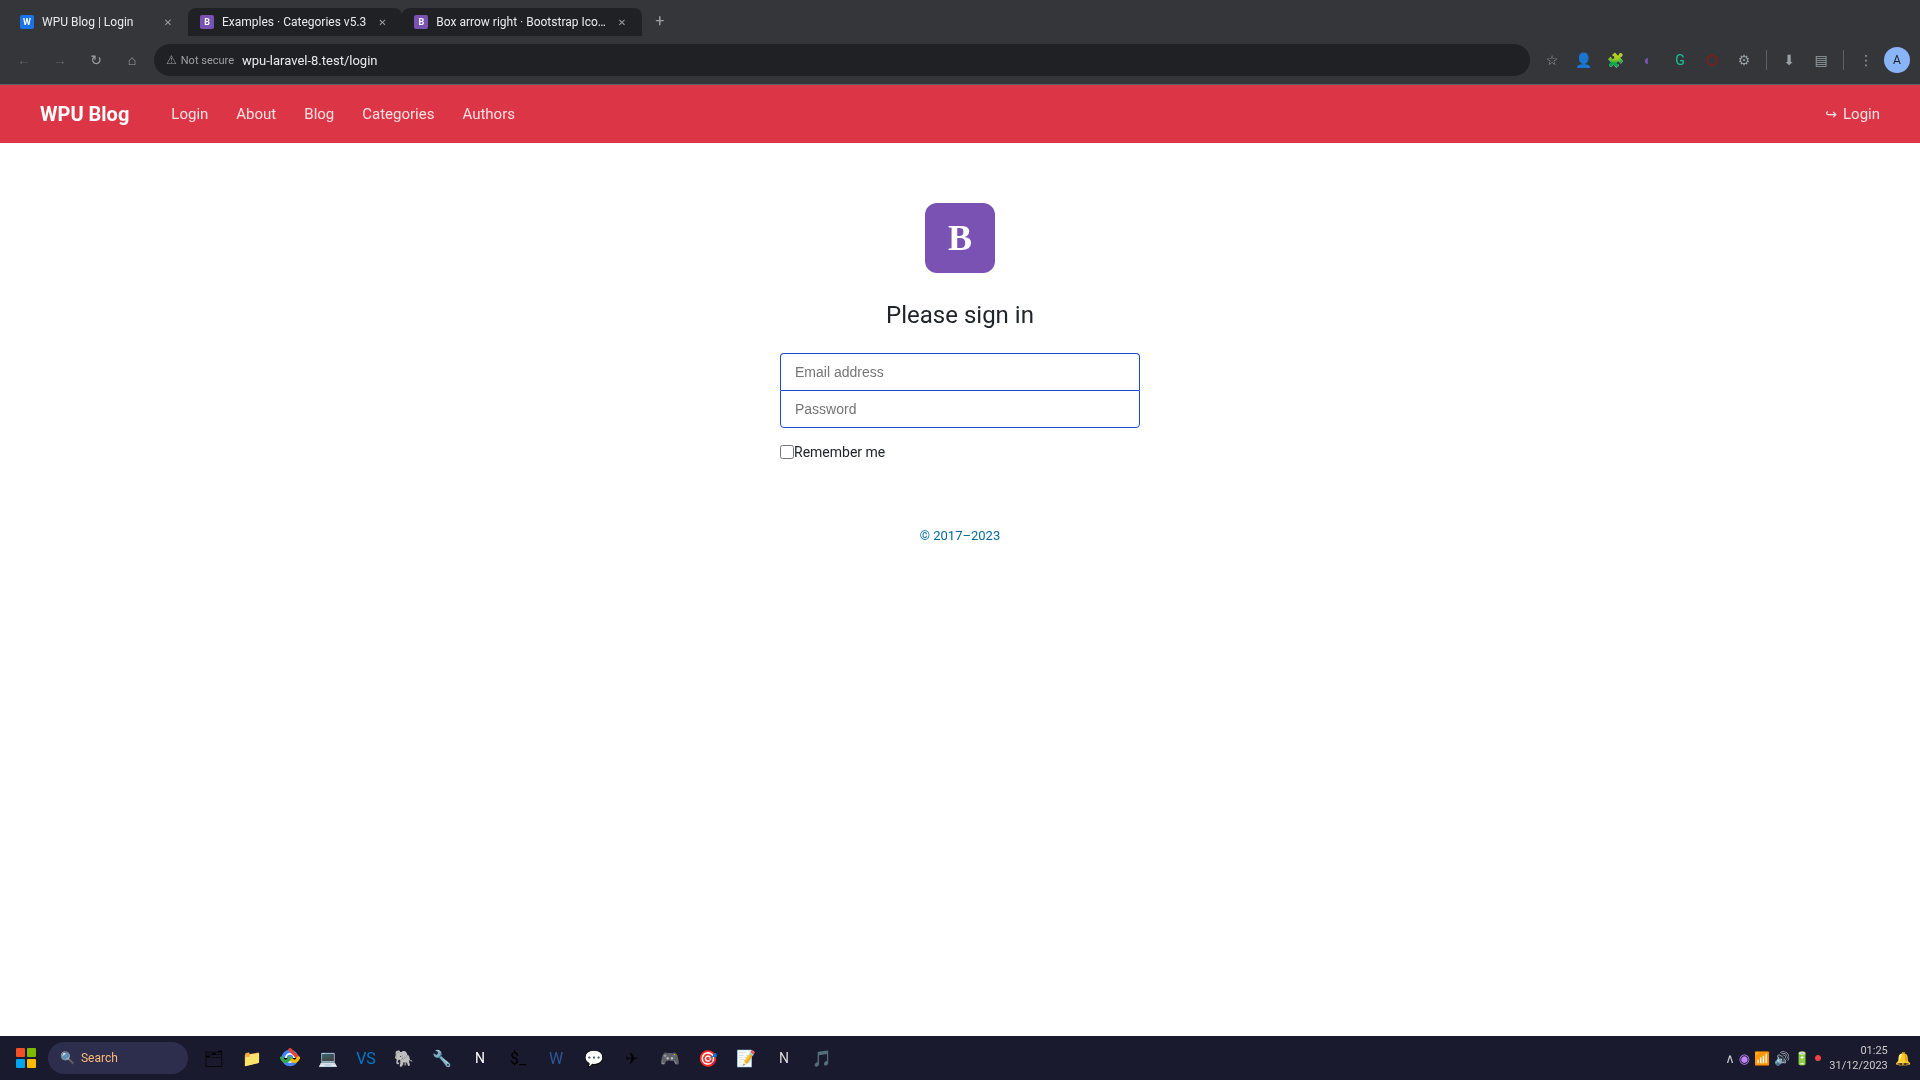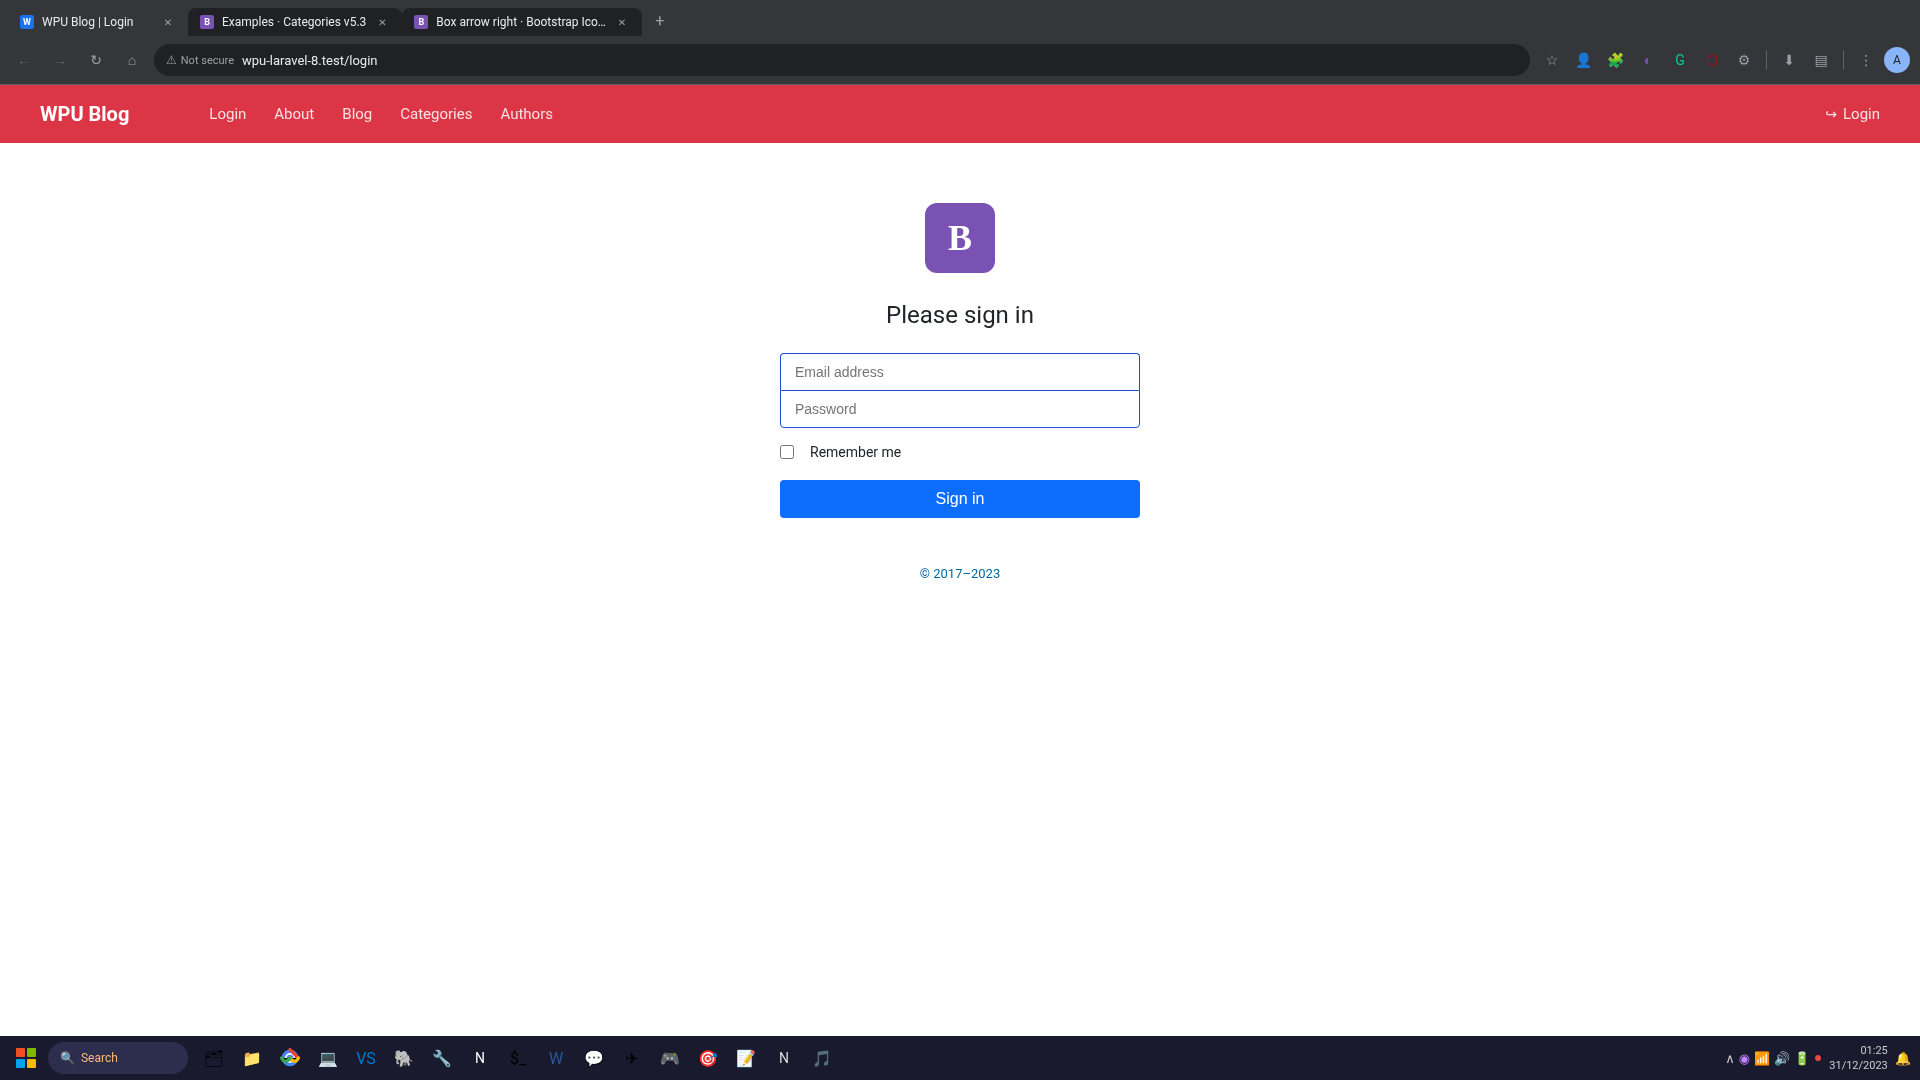--- a/index.html
+++ b/index.html
@@ -176,21 +176,20 @@
       background: #fff;
     }
 
     
     .navbar {
       background: #dc3545;
       display: flex;
       align-items: center;
       padding: 0 40px;
       height: 58px;
-      gap: 38px;
     }
 
     .navbar-brand {
       color: #fff;
       font-size: 20px;
       font-weight: 700;
       margin-right: 30px;
       text-decoration: none;
     }
 
@@ -280,21 +279,21 @@
       border-radius: 0 0 4px 4px;
     }
 
     .form-group-stacked {
       margin-bottom: 16px;
     }
 
     .remember-me {
       display: flex;
       align-items: center;
-      gap: 16px;
+      gap: 0;
       margin-bottom: 20px;
       margin-top: 12px;
     }
 
     .remember-checkbox {
       width: 14px;
       height: 14px;
       border: 1px solid #adb5bd;
       background: #fff;
       cursor: pointer;
@@ -533,21 +532,20 @@
       <div class="form-group-stacked">
         <input class="form-control" type="email" placeholder="Email address" style="">
         <input class="form-control" type="password" placeholder="Password" style="">
       </div>
 
       <div class="remember-me">
         <input class="remember-checkbox" type="checkbox" id="remember" style="">
         <label class="remember-label" for="remember">Remember me</label>
       </div>
 
-      <button class="signin-btn" type="submit">Sign in</button>
     </form>
 
     <p class="footer-copy">© 2017–2023</p>
   </div>
 </div>
 
 <div class="taskbar">
 
   <div class="taskbar-start">
     <div class="start-icon">

